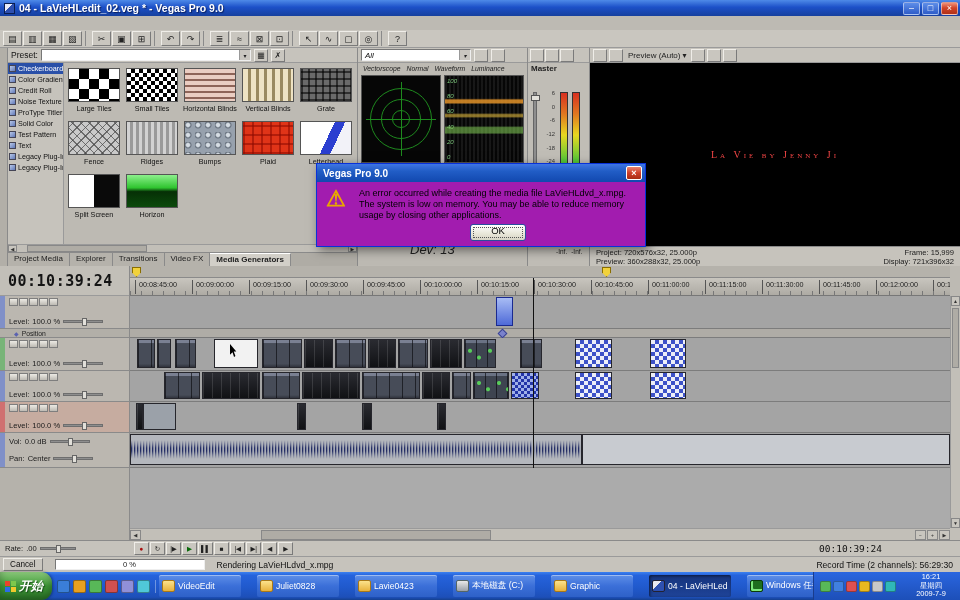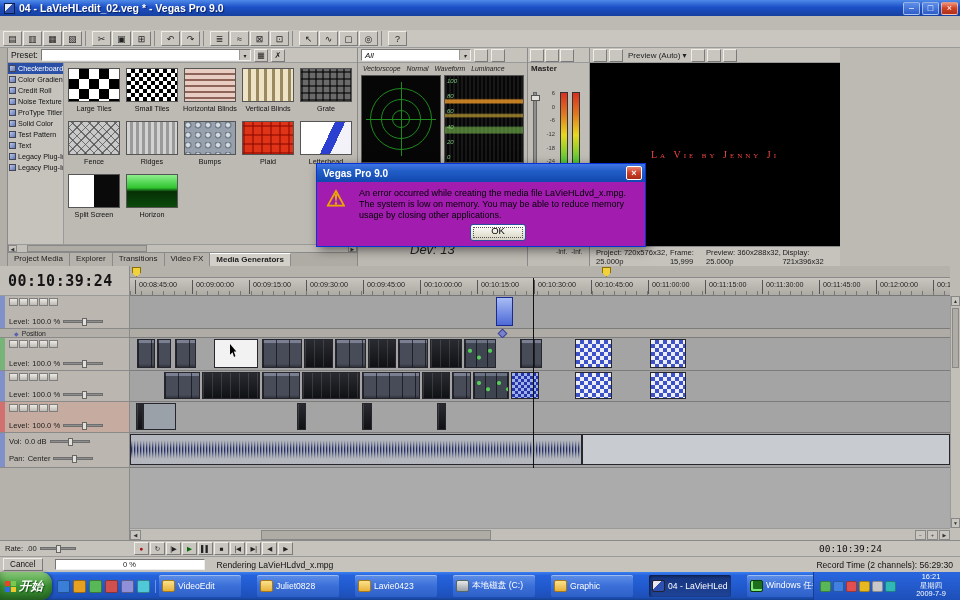--- a/index.html
+++ b/index.html
@@ -22,21 +22,21 @@
     display:flex;align-items:center;}
   .menu-item{padding:0 7px;font-size:10px;color:#111;}
 
   .toolbar{position:absolute;left:0;top:30px;right:0;height:18px;background:#C9C6BF;border-bottom:1px solid #9a9a9a;
     display:flex;align-items:center;gap:1px;padding:0 3px;}
   .tb{width:19px;height:15px;display:inline-flex;align-items:center;justify-content:center;font-size:9px;color:#222;
     background:#C9C6BF;border:1px solid;border-color:#EFEDE8 #7A7A7A #7A7A7A #EFEDE8;}
   .tb.sep{width:4px;height:15px;background:transparent;border:none;border-left:1px solid #8a8a8a;margin:0 2px;}
 
   
-  .panels{position:absolute;left:0;top:48px;width:840px;height:218px;}
+  .panels{position:absolute;left:0;top:48px;width:960px;height:218px;}
   .dockstrip{position:absolute;left:0;top:0;width:8px;height:218px;background:#B2AFA8;border-right:1px solid #8a8a8a;}
 
   .genpanel{position:absolute;left:8px;top:0;width:350px;height:218px;background:#BDBAB3;border-right:1px solid #8a8a8a;}
   .gp-toolbar{height:15px;display:flex;align-items:center;gap:3px;padding:0 3px;background:#C6C3BC;border-bottom:1px solid #9a9a9a;font-size:8.5px;}
   .combo{display:inline-flex;align-items:center;height:12px;background:#fff;border:1px solid;border-color:#777 #EEE #EEE #777;
     font-size:8px;padding-left:3px;}
   .combo .car{margin-left:auto;width:11px;height:10px;background:#C9C6BF;border-left:1px solid #999;font-size:6px;
     display:flex;align-items:center;justify-content:center;color:#222;}
   .sbtn{width:14px;height:13px;background:#C9C6BF;border:1px solid;border-color:#EFEDE8 #7A7A7A #7A7A7A #EFEDE8;
     font-size:8px;display:inline-flex;align-items:center;justify-content:center;color:#222;}
@@ -103,21 +103,21 @@
     background:linear-gradient(180deg,#D83020 0%,#E07820 14%,#E8D820 28%,#58C838 45%,#2F9E2F 100%);}
   .m-peaks{position:absolute;left:28px;top:200px;display:flex;gap:4px;font-size:6.5px;color:#222;}
 
   
   .preview{position:absolute;left:590px;top:0;right:0;height:218px;background:#BDBAB3;}
   .pv-toolbar{height:15px;display:flex;align-items:center;gap:2px;padding:0 3px;background:#C6C3BC;border-bottom:1px solid #9a9a9a;font-size:8px;}
   .pv-label{display:flex;align-items:center;gap:2px;padding:0 3px;color:#222;}
   .pv-screen{position:absolute;left:0;top:15px;right:0;bottom:20px;background:#000;display:flex;align-items:center;justify-content:center;}
   .pv-text{color:#ef4444;font-family:"Liberation Serif",serif;font-variant:small-caps;font-size:10px;letter-spacing:3px;}
   .pv-info{position:absolute;left:0;right:0;bottom:0;height:20px;background:#C6C3BC;border-top:1px solid #8a8a8a;
-    font-size:7.6px;color:#1a1a1a;padding:1px 6px;display:flex;flex-direction:row;justify-content:space-between;}
+    font-size:7.6px;color:#1a1a1a;padding:1px 6px;display:flex;flex-direction:column;justify-content:space-between;}
   .pv-row{display:flex;justify-content:space-between;}
 
   
   .timeline-zone{position:absolute;left:0;top:266px;width:960px;height:274px;background:#BDBAB3;}
   .tl-left{position:absolute;left:0;top:0;width:130px;bottom:0;background:#BBB7B0;border-right:1px solid #8a8a8a;}
   .time-display{height:30px;display:flex;align-items:center;padding-left:8px;font-family:"DejaVu Sans Mono",monospace;
     font-size:15px;font-weight:bold;color:#141414;background:#C2BFB8;border-bottom:1px solid #9a9a9a;letter-spacing:.5px;}
   .th{position:relative;background:#BBB7B0;border-bottom:1px solid #8a8a8a;}
   .th.sel{background:#C6ACA0;}
   .strip{position:absolute;left:0;top:0;bottom:0;width:5px;}

